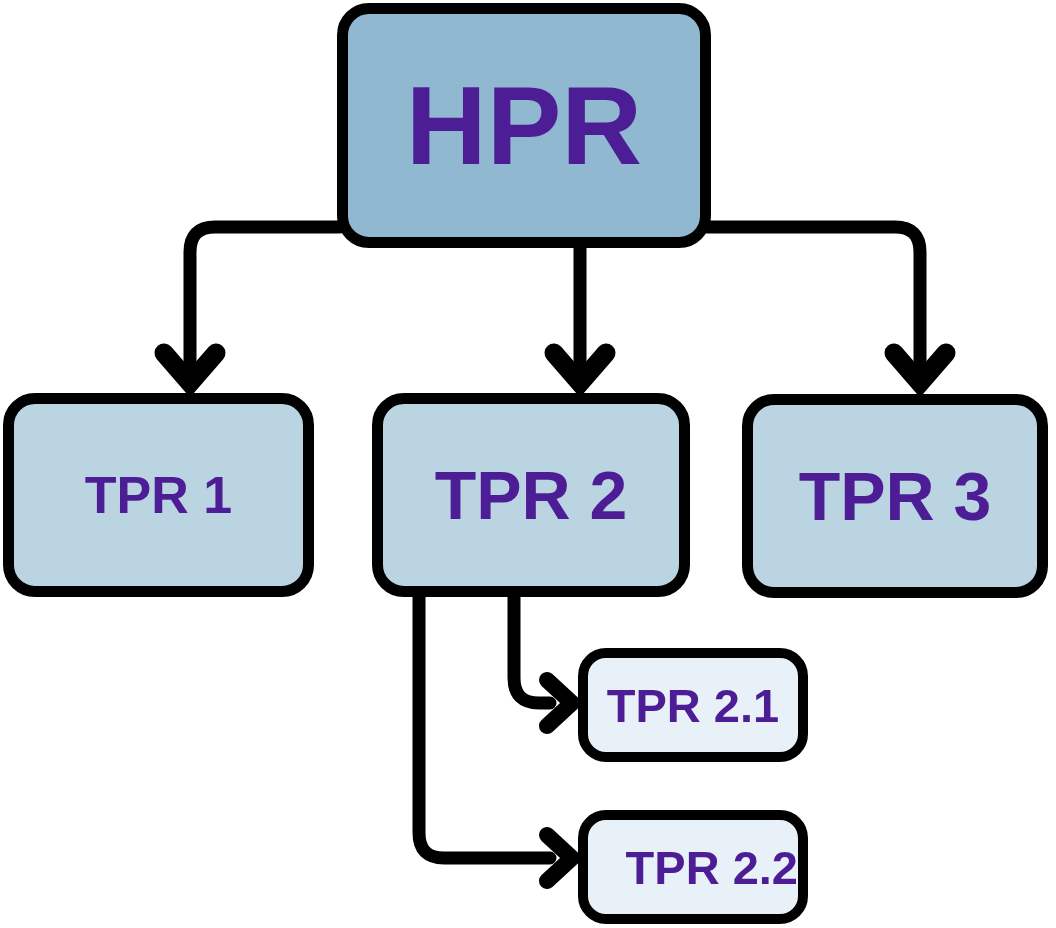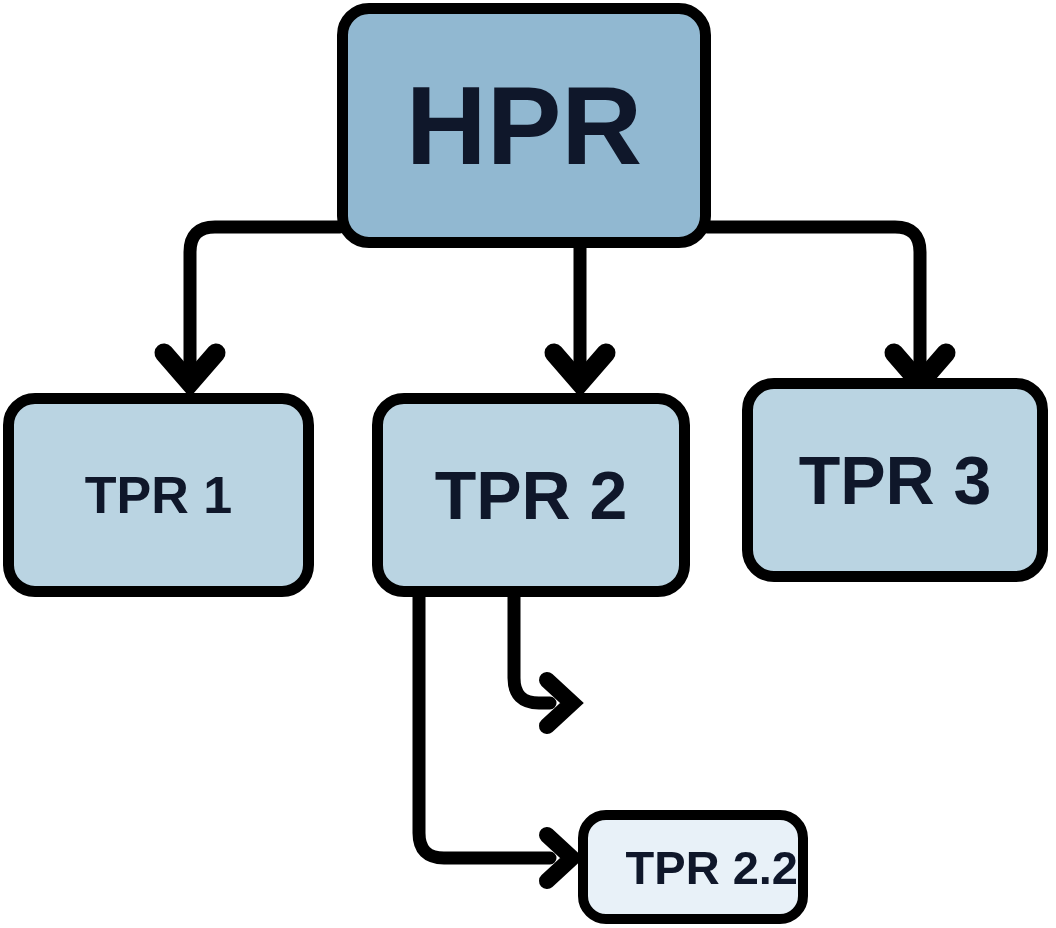--- a/index.html
+++ b/index.html
@@ -40,28 +40,28 @@
   }
   .node {
     position: absolute;
     box-sizing: border-box;
     border: 11px solid #000000;
     border-radius: 32px;
     display: flex;
     align-items: center;
     justify-content: center;
     font-weight: bold;
-    color: #0f172a;
+    color: #4c1d95;
     line-height: 1;
     white-space: nowrap;
   }
   #node-hpr   { left: 337px; top:   3px; width: 374px; height: 245px; font-size: 112px; }
   #node-tpr1  { left:   3px; top: 393px; width: 311px; height: 204px; font-size: 52px; }
   #node-tpr2  { left: 372px; top: 393px; width: 318px; height: 204px; font-size: 68px; }
-  #node-tpr3  { left: 742px; top: 378px; width: 306px; height: 204px; font-size: 68px; }
+  #node-tpr3  { left: 742px; top: 394px; width: 306px; height: 204px; font-size: 68px; }
   #node-tpr21 { left: 578px; top: 648px; width: 230px; height: 114px; font-size: 47px;
                 border-width: 10px; border-radius: 28px; }
   #node-tpr22 { left: 578px; top: 810px; width: 230px; height: 114px; font-size: 47px;
                 border-width: 10px; border-radius: 28px; }
 </style>
 </head>
 <body>
 
 <div class="canvas">
 
@@ -102,18 +102,21 @@
   </div>
 
   <div class="node" id="node-tpr2" style="background-color: rgb(186, 212, 226);">
     <span>TPR 2</span>
   </div>
 
   <div class="node" id="node-tpr3" style="background-color: rgb(186, 212, 226);">
     <span>TPR 3</span>
   </div>
 
+  <div class="node" id="node-tpr21" style="background-color: rgb(232, 241, 248);">
+    <span>TPR 2.1</span>
+  </div>
 
   <div class="node" id="node-tpr22" style="background-color: rgb(232, 241, 248); justify-content: flex-end;">
     <span>TPR 2.2</span>
   </div>
 
 </div>
 
 </body></html>

